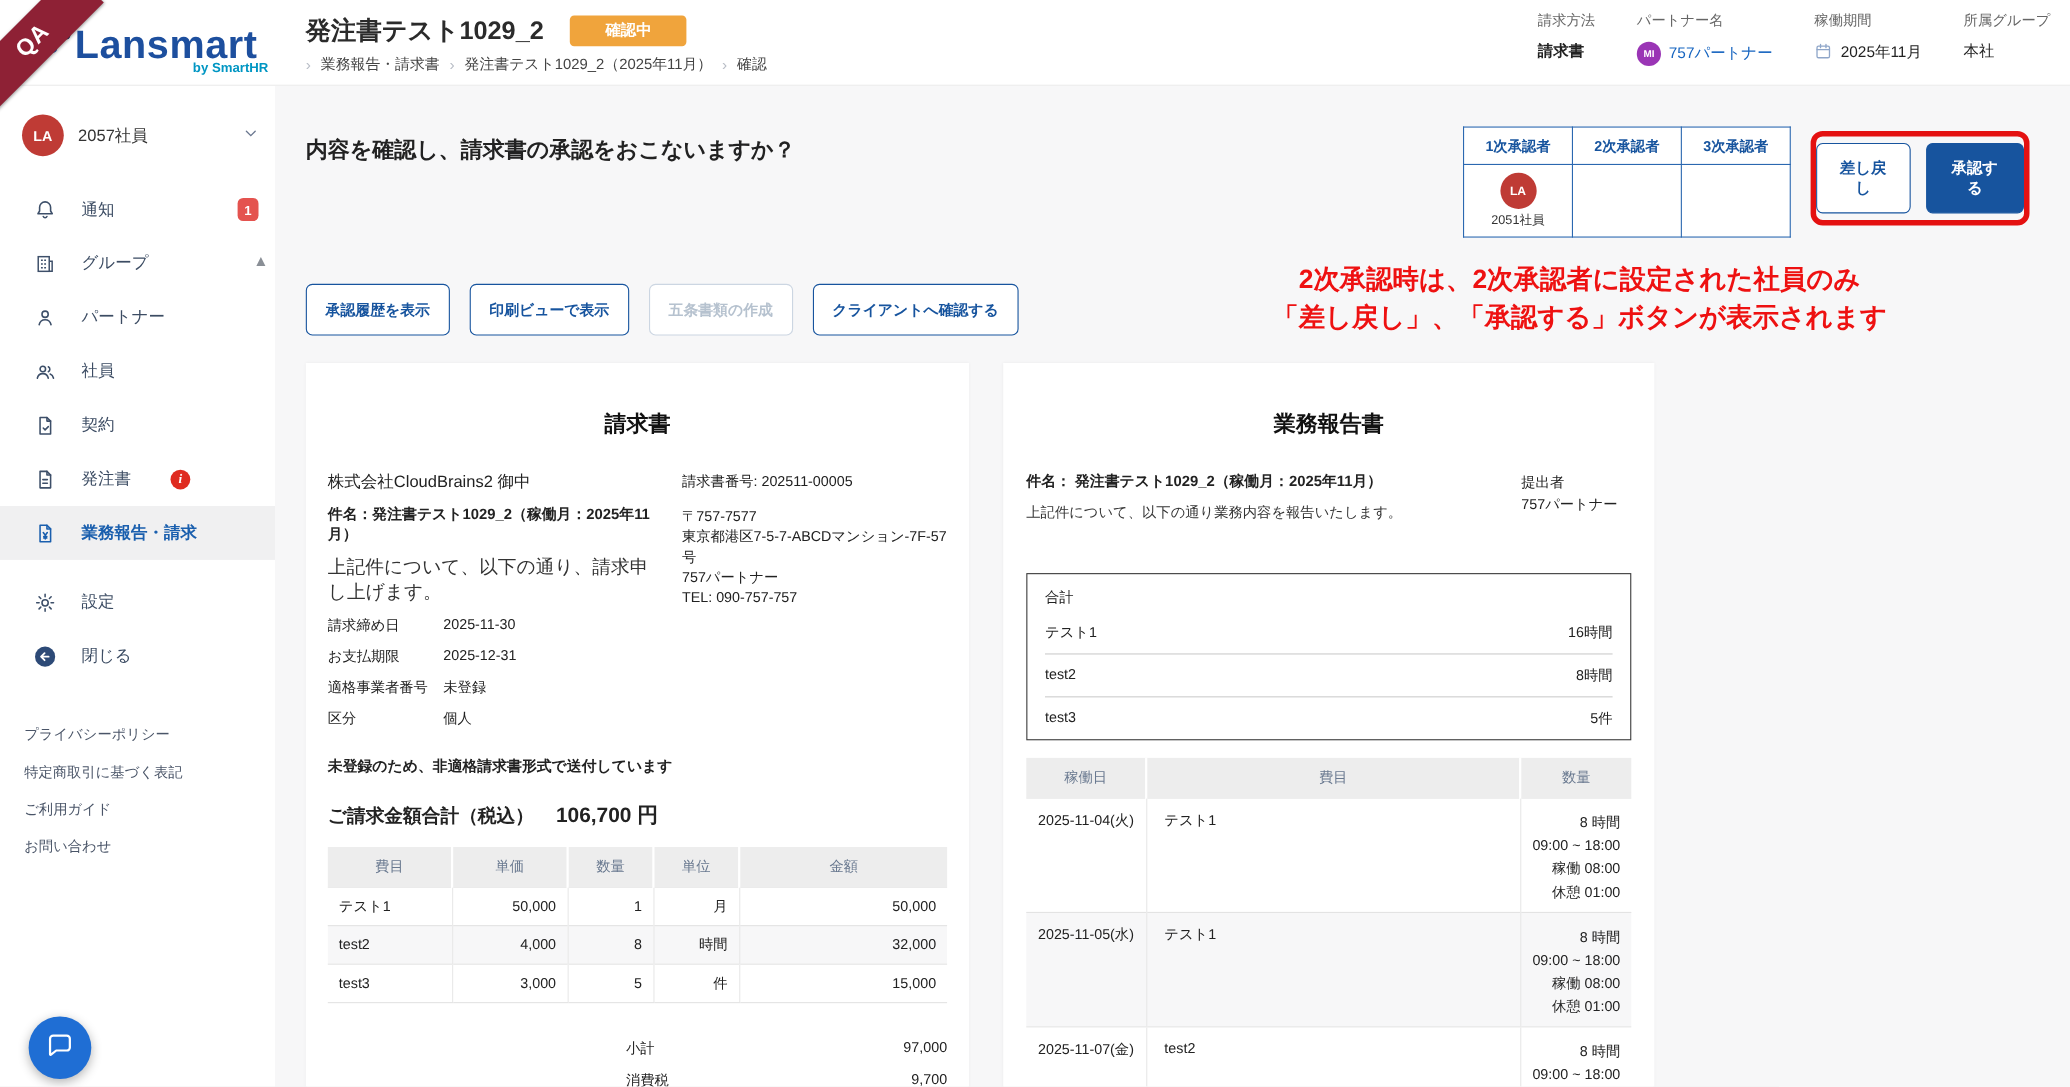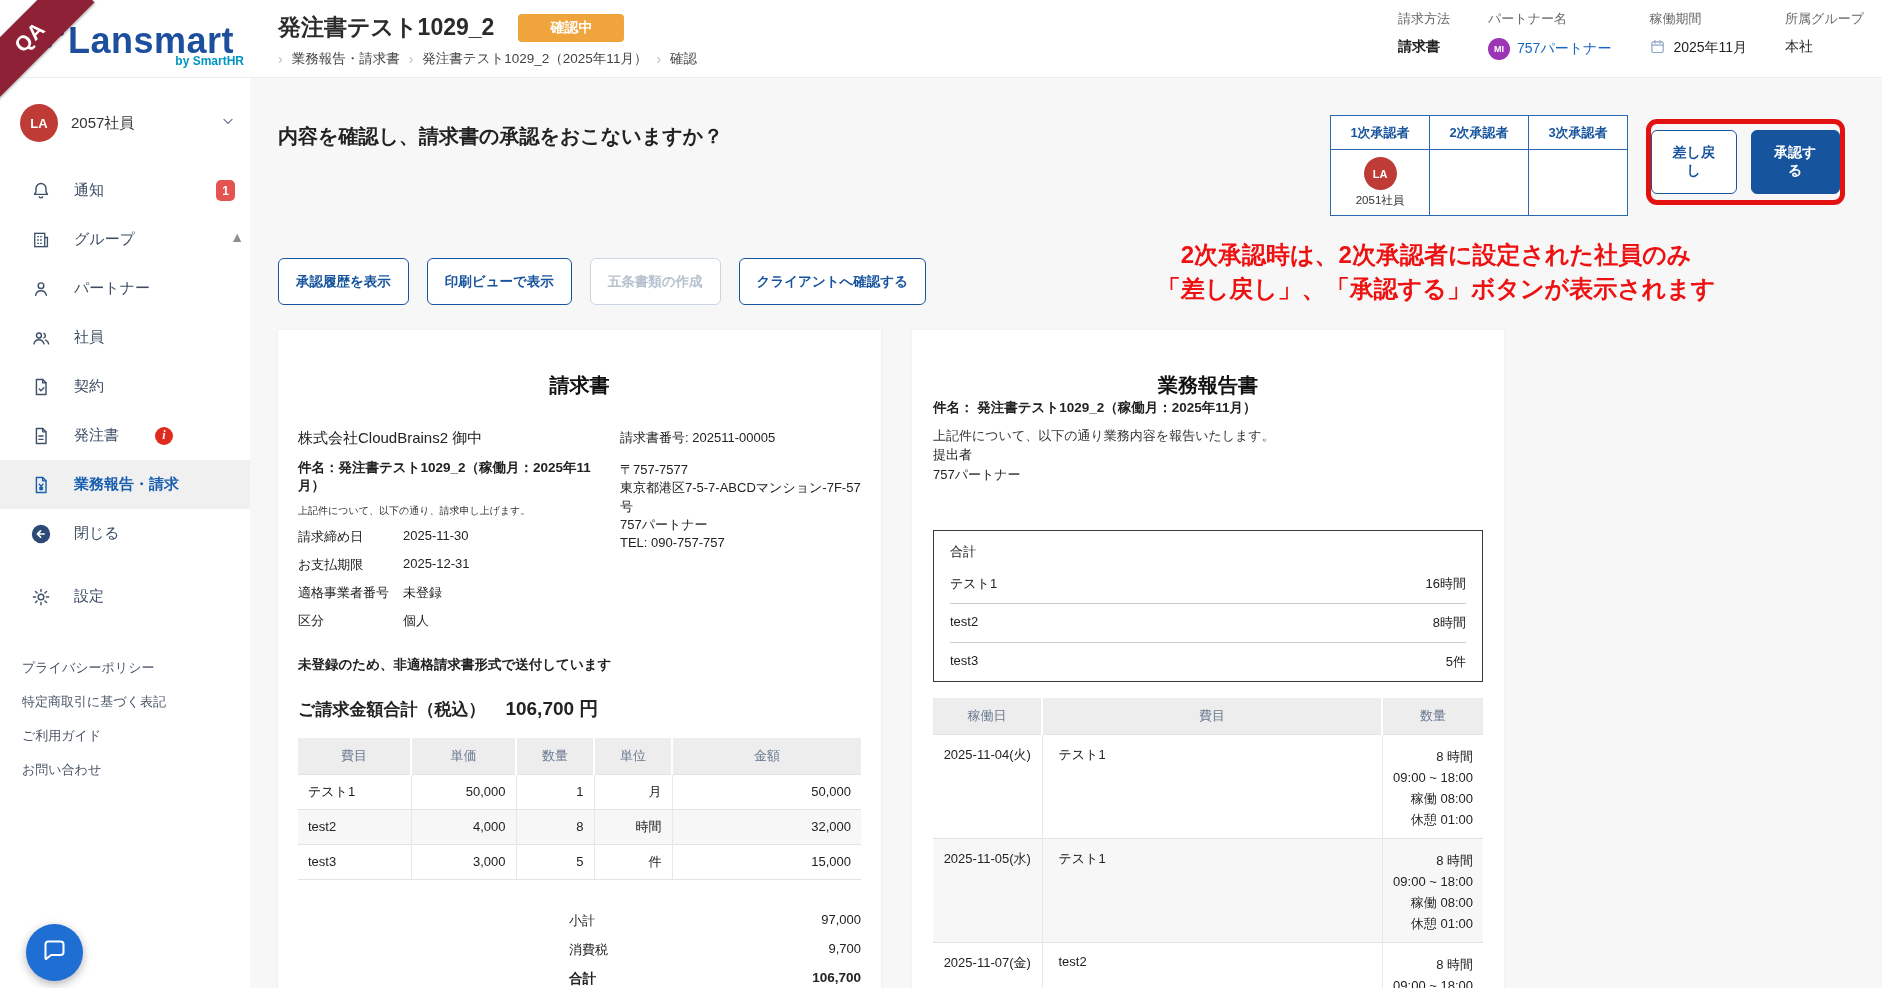--- a/index.html
+++ b/index.html
@@ -91,21 +91,21 @@
   
   .doc-panel{position:absolute;top:252px;background:#fff;box-shadow:0 0 3px rgba(0,0,0,.06);}
   .invoice-panel{left:28px;width:603px;height:900px;padding:0 20px;}
   .report-panel{left:662px;width:592px;height:900px;padding:0 21px;}
   .doc-title{text-align:center;font-size:20px;font-weight:bold;color:#111;padding-top:42px;}
 
   .inv-head{display:flex;margin-top:30px;}
   .inv-head-left{flex:1;padding-right:14px;}
   .inv-recipient{font-size:15px;color:#222;}
   .inv-subject{font-size:13.5px;font-weight:bold;margin-top:11px;}
-  .inv-intro{font-size:10px;color:#333;margin-top:9px;}
+  .inv-intro{font-size:17px;color:#333;margin-top:9px;}
   .inv-head-right{width:241px;font-size:13px;color:#222;line-height:1.4;}
   .inv-no{margin-bottom:14px;}
   .inv-kv{margin-top:10px;}
   .inv-kv-row{display:flex;font-size:13px;margin-bottom:10px;}
   .inv-kv-row .k{width:105px;color:#222;}
   .inv-note{font-size:13.5px;font-weight:bold;margin-top:16px;}
   .inv-total-line{margin-top:22px;display:flex;align-items:baseline;gap:20px;}
   .inv-total-label{font-size:17px;font-weight:bold;}
   .inv-total-value{font-size:19px;font-weight:bold;}
 
@@ -120,21 +120,21 @@
   .inv-table td.num{text-align:right;}
   .inv-table th:nth-child(1){width:113px;}
   .inv-table th:nth-child(2){width:105px;}
   .inv-table th:nth-child(3){width:78px;}
   .inv-table th:nth-child(4){width:78px;}
 
   .inv-totals{margin:32px 0 0 auto;width:292px;}
   .inv-totals .t-row{display:flex;justify-content:space-between;font-size:13px;margin-bottom:11px;}
   .inv-totals .t-row.bold{font-weight:bold;font-size:13.5px;}
 
-  .rep-head{display:flex;flex-direction:column;}
+  .rep-head{display:flex;margin-top:30px;}
   .rep-head-left{flex:1;padding-right:10px;}
   .rep-subject{font-size:13.5px;font-weight:bold;}
   .rep-intro{font-size:13px;color:#333;margin-top:10px;}
   .rep-head-right{width:100px;font-size:13px;line-height:1.5;}
   .rep-summary{margin-top:46px;border:1.5px solid #3a3a3a;padding:0 16px;}
   .rep-sum-row{display:flex;justify-content:space-between;font-size:13px;padding:10px 0;}
   .rep-sum-row.sep{border-top:1px solid #ccc;}
   .rep-sum-title{font-size:13px;padding:12px 0 4px;}
   .rep-table{margin-top:16px;}
   .rep-table th:nth-child(1){width:109px;}
@@ -278,37 +278,37 @@
         <div class="menu-item active">
           <span class="ic">
             <svg viewBox="0 0 24 24" width="20" height="20" fill="none" stroke="#1a5fae" stroke-width="1.7" stroke-linecap="round" stroke-linejoin="round">
               <path d="M14 3H6.5v18H18V7z"></path>
               <path d="M14 3v4h4"></path>
               <path d="M10 11l2.2 3 2.2-3M12.2 14v4M10.5 15.2h3.4M10.5 17h3.4"></path>
             </svg>
           </span>
           <span>業務報告・請求</span>
         </div>
+        <div class="menu-item group-gap">
+          <span class="ic">
+            <svg viewBox="0 0 24 24" width="20" height="20" fill="none" stroke="#3d4f69" stroke-width="1.7" stroke-linecap="round">
+              <circle cx="12" cy="12" r="3.4"></circle>
+              <path d="M12 2.8v2.7M12 18.5v2.7M2.8 12h2.7M18.5 12h2.7M5.4 5.4l1.9 1.9M16.7 16.7l1.9 1.9M18.6 5.4l-1.9 1.9M7.3 16.7l-1.9 1.9"></path>
+            </svg>
+          </span>
+          <span>設定</span>
+        </div>
         <div class="menu-item">
           <span class="ic">
             <svg viewBox="0 0 24 24" width="22" height="22">
               <circle cx="12" cy="12" r="10" fill="#2d4a77"></circle>
               <path d="M15.5 12h-7M11.5 8.5L8 12l3.5 3.5" stroke="#fff" stroke-width="1.8" fill="none" stroke-linecap="round" stroke-linejoin="round"></path>
             </svg>
           </span>
           <span>閉じる</span>
-        </div>
-        <div class="menu-item group-gap">
-          <span class="ic">
-            <svg viewBox="0 0 24 24" width="20" height="20" fill="none" stroke="#3d4f69" stroke-width="1.7" stroke-linecap="round">
-              <circle cx="12" cy="12" r="3.4"></circle>
-              <path d="M12 2.8v2.7M12 18.5v2.7M2.8 12h2.7M18.5 12h2.7M5.4 5.4l1.9 1.9M16.7 16.7l1.9 1.9M18.6 5.4l-1.9 1.9M7.3 16.7l-1.9 1.9"></path>
-            </svg>
-          </span>
-          <span>設定</span>
         </div>
       </div>
     <div class="side-links" id="side-links">
         <div class="side-link">プライバシーポリシー</div>
         <div class="side-link">特定商取引に基づく表記</div>
         <div class="side-link">ご利用ガイド</div>
         <div class="side-link">お問い合わせ</div>
       </div>
     <div class="scroll-tri">▲</div>
     <div class="chat-fab">

